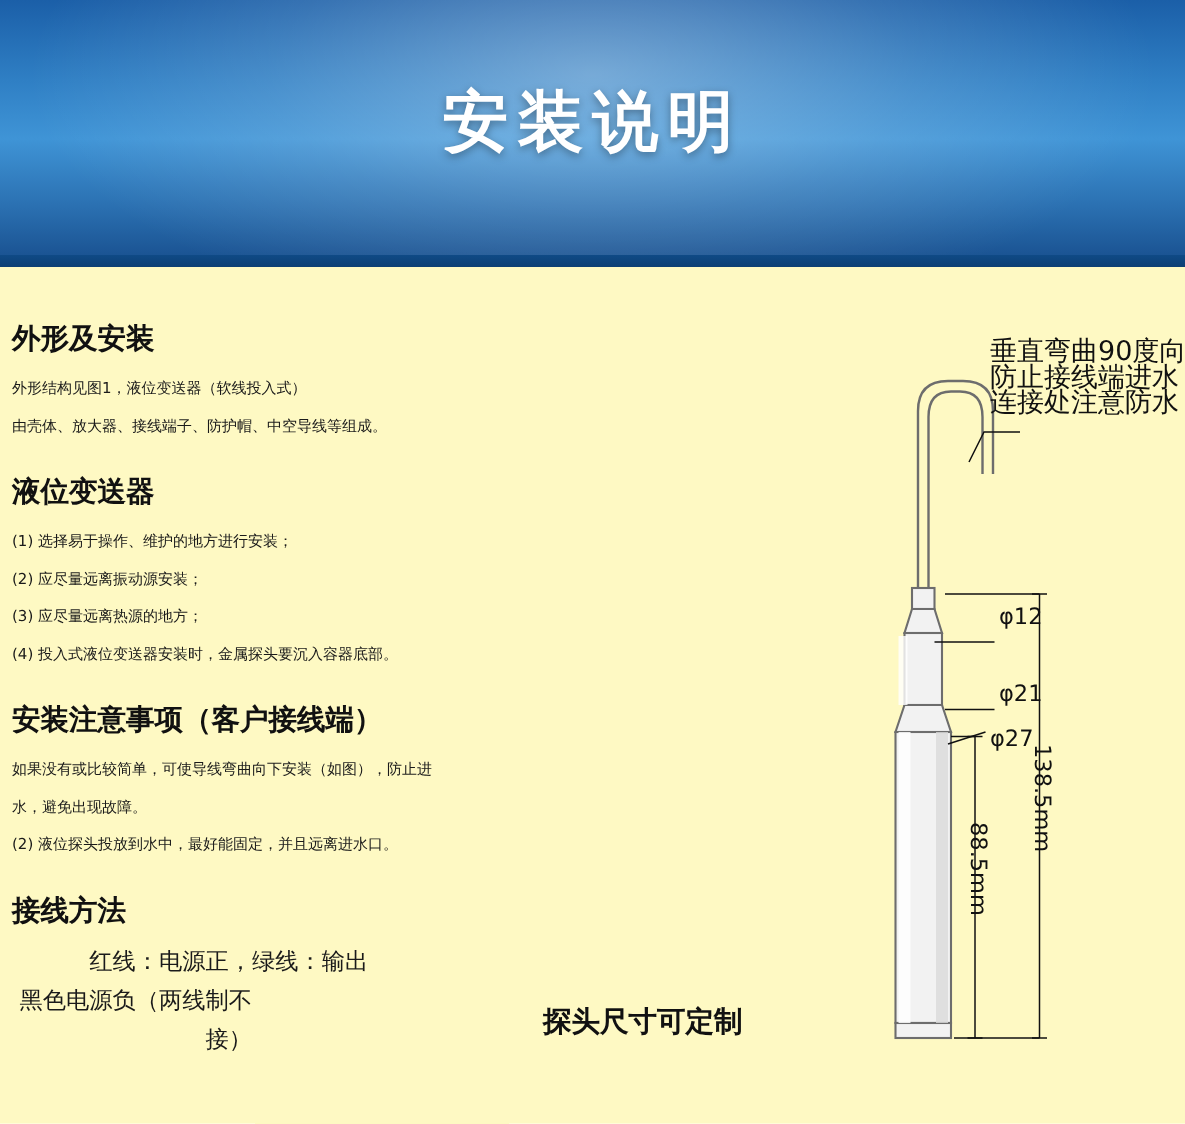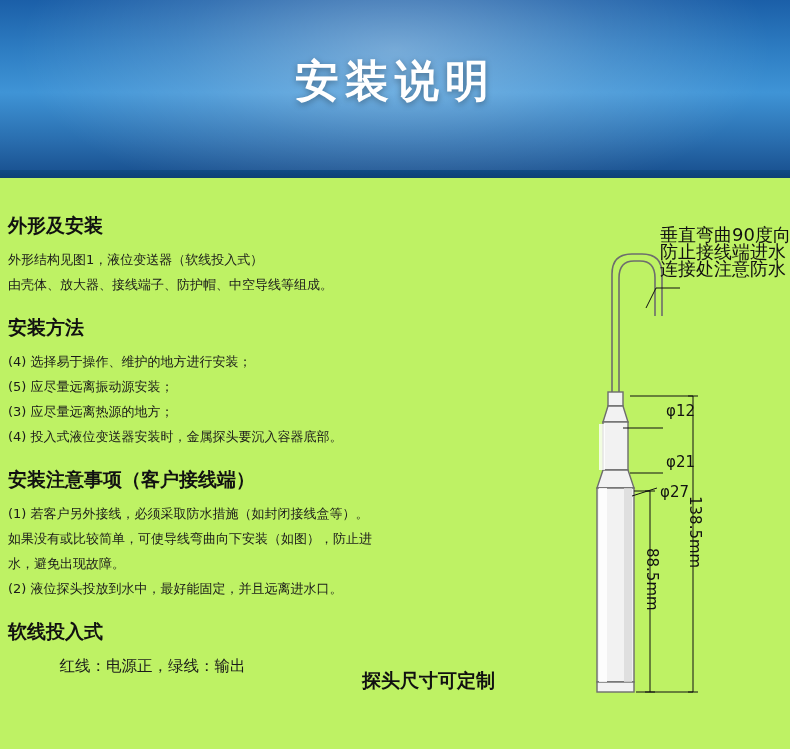--- a/index.html
+++ b/index.html
@@ -11,21 +11,21 @@
     height: 749px;
     font-family: "Liberation Sans", sans-serif;
     background: #ffffff;
     overflow: hidden;
     position: relative;
   }
   .page {
     position: relative;
     width: 790px;
     height: 749px;
-    background: #bef264;
+    background: #fef9c3;
   }
 
   
   .banner {
     position: absolute;
     left: 0;
     top: 0;
     width: 790px;
     height: 178px;
     background: linear-gradient(to bottom, #1b5fa8 0%, #2f7fc4 30%, #3f94d6 52%, #2a6fb0 78%, #174d8c 100%);
@@ -75,21 +75,21 @@
     font-size: 19px;
     font-weight: bold;
     color: #111111;
     margin: 17px 0 8px 0;
     font-family: "DejaVu Sans", "Liberation Sans", sans-serif;
   }
   .sec-block {
     margin-bottom: 18px;
   }
   .line {
-    font-size: 13px;
+    font-size: 10px;
     color: #1a1a1a;
     line-height: 25px;
     font-family: "DejaVu Sans", "Liberation Sans", sans-serif;
   }
   .wire-row {
     display: flex;
     font-size: 15.5px;
     color: #1a1a1a;
     line-height: 26px;
     font-family: "DejaVu Sans", "Liberation Sans", sans-serif;
@@ -152,40 +152,43 @@
 
   <div class="content">
 
     <div class="sec-block">
       <div class="sec-title">外形及安装</div>
       <div class="line">外形结构见图1，液位变送器（软线投入式）</div>
       <div class="line">由壳体、放大器、接线端子、防护帽、中空导线等组成。</div>
     </div>
 
     <div class="sec-block">
-      <div class="sec-title">安装方法</div>
-      <div class="line">(4) 选择易于操作、维护的地方进行安装；</div>
-      <div class="line">(5) 应尽量远离振动源安装；</div>
+      <div class="sec-title">液位变送器</div>
+      <div class="line">(1) 选择易于操作、维护的地方进行安装；</div>
+      <div class="line">(2) 应尽量远离振动源安装；</div>
       <div class="line">(3) 应尽量远离热源的地方；</div>
       <div class="line">(4) 投入式液位变送器安装时，金属探头要沉入容器底部。</div>
     </div>
 
     <div class="sec-block">
       <div class="sec-title">安装注意事项（客户接线端）</div>
-      <div class="line">(1) 若客户另外接线，必须采取防水措施（如封闭接线盒等）。</div>
       <div class="line">如果没有或比较简单，可使导线弯曲向下安装（如图），防止进</div>
       <div class="line">水，避免出现故障。</div>
       <div class="line">(2) 液位探头投放到水中，最好能固定，并且远离进水口。</div>
     </div>
 
     <div class="sec-block">
-      <div class="sec-title">软线投入式</div>
+      <div class="sec-title">接线方法</div>
       <div class="wire-row">
         <div class="w1">红线：电源正，</div>
         <div>绿线：输出</div>
+      </div>
+      <div class="wire-row">
+        <div class="w1">黑色电源负（两线制不接）</div>
+        <div></div>
       </div>
     </div>
 
   </div>
 
   <div class="diagram">
 
     <svg width="270" height="540" viewBox="0 0 270 540">
 
       <g fill="none" stroke="#6d6d6d" stroke-width="1.6">

